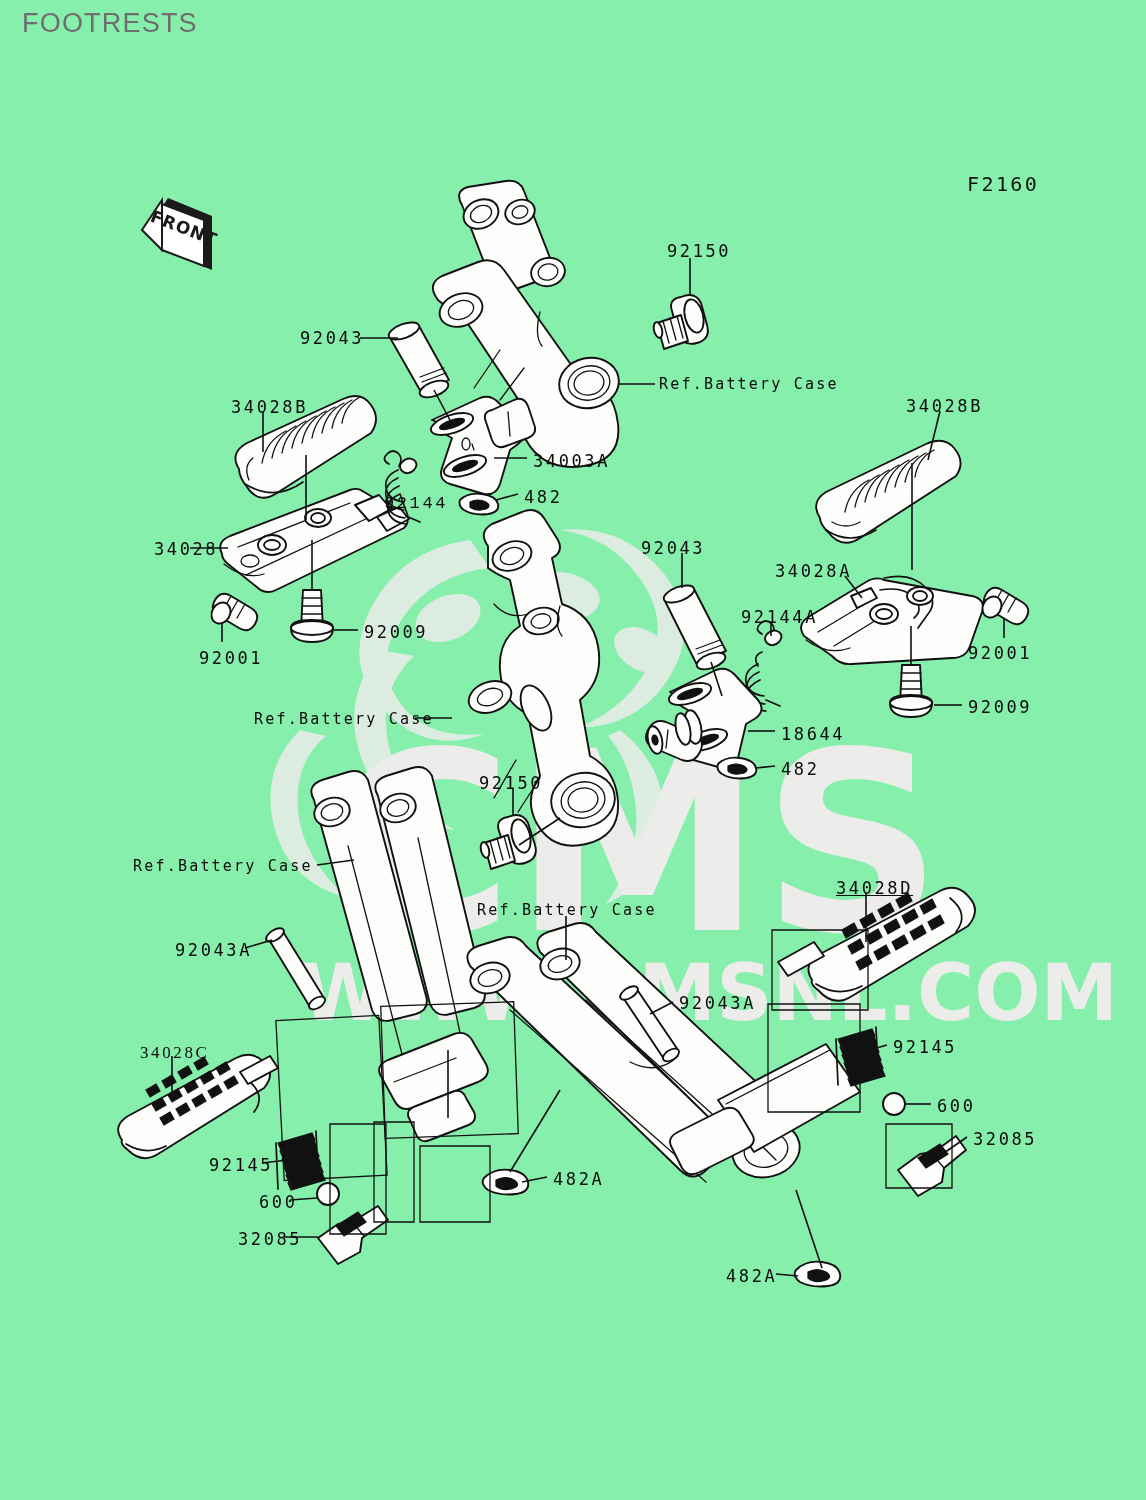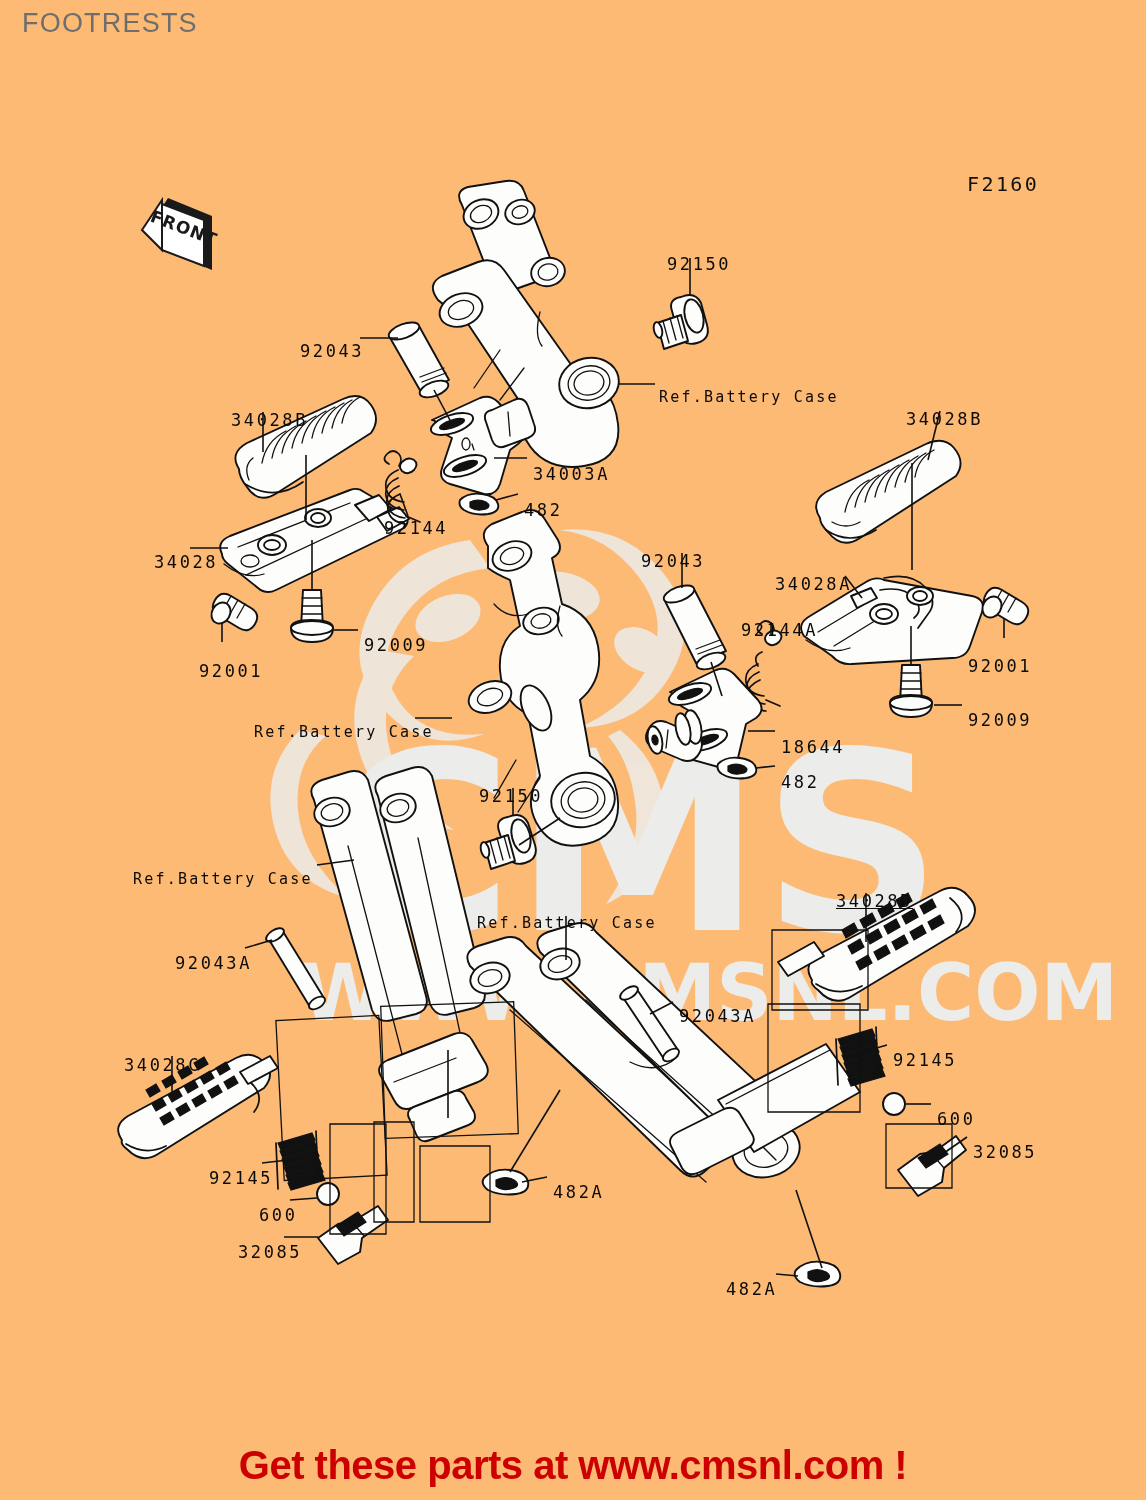--- a/index.html
+++ b/index.html
@@ -7,21 +7,21 @@
     padding: 0;
     background: #ffffff;
   }
   body {
     font-family: "DejaVu Sans Mono", "Liberation Mono", monospace;
   }
   #page {
     position: relative;
     width: 1146px;
     height: 1500px;
-    background: #fdba74;
+    background: #86efac;
     overflow: hidden;
   }
   
   #page-title {
     position: absolute;
     left: 22px;
     top: 8px;
     font-family: "Liberation Sans", "DejaVu Sans", sans-serif;
     font-size: 27px;
     letter-spacing: 1.2px;
@@ -41,21 +41,20 @@
   }
   
   .lbl {
     position: absolute;
     font-family: "DejaVu Sans Mono", "Liberation Mono", monospace;
     font-size: 17px;
     letter-spacing: 2.6px;
     color: #0b0b0b;
     white-space: nowrap;
     line-height: 1;
-    margin-top: 13px;
   }
   .lbl.ref {
     font-size: 15px;
     letter-spacing: 2.2px;
   }
   
   #front-arrow {
     position: absolute;
     left: 138px;
     top: 186px;
@@ -624,43 +623,42 @@
     </g>
   </svg>
 
   <div class="lbl" style="left:300px; top:330px;">92043</div>
   <div class="lbl" style="left:667px; top:243px;">92150</div>
   <div class="lbl" style="left:231px; top:399px;">34028B</div>
   <div class="lbl" style="left:906px; top:398px;">34028B</div>
   <div class="lbl ref" style="left:659px; top:377px;">Ref.Battery Case</div>
   <div class="lbl" style="left:533px; top:453px;text-align:center;">34003A</div>
   <div class="lbl" style="left:524px; top:489px;">482</div>
-  <div class="lbl" style="left:384px; top:507px;">92144</div>
+  <div class="lbl" style="left:384px; top:495px;font-family:Liberation Mono, monospace;">92144</div>
   <div class="lbl" style="left:154px; top:541px;">34028</div>
   <div class="lbl" style="left:641px; top:540px;">92043</div>
   <div class="lbl" style="left:775px; top:563px;">34028A</div>
   <div class="lbl" style="left:741px; top:609px;">92144A</div>
   <div class="lbl" style="left:199px; top:650px;">92001</div>
   <div class="lbl" style="left:364px; top:624px;">92009</div>
   <div class="lbl" style="left:968px; top:645px;">92001</div>
   <div class="lbl" style="left:968px; top:699px;">92009</div>
   <div class="lbl" style="left:781px; top:726px;">18644</div>
   <div class="lbl" style="left:781px; top:761px;">482</div>
   <div class="lbl ref" style="left:254px; top:712px;">Ref.Battery Case</div>
   <div class="lbl" style="left:479px; top:775px;">92150</div>
   <div class="lbl ref" style="left:133px; top:859px;">Ref.Battery Case</div>
   <div class="lbl ref" style="left:477px; top:903px;">Ref.Battery Case</div>
   <div class="lbl" style="left:836px; top:880px;text-decoration:underline;">34028D</div>
   <div class="lbl" style="left:175px; top:942px;">92043A</div>
   <div class="lbl" style="left:679px; top:995px;">92043A</div>
   <div class="lbl" style="left:893px; top:1039px;">92145</div>
-  <div class="lbl" style="left:124px; top:1044px;">34028C</div>
+  <div class="lbl" style="left:140px; top:1044px;font-family:Liberation Serif, serif;">34028C</div>
   <div class="lbl" style="left:937px; top:1098px;">600</div>
   <div class="lbl" style="left:973px; top:1131px;">32085</div>
   <div class="lbl" style="left:209px; top:1157px;">92145</div>
   <div class="lbl" style="left:553px; top:1171px;">482A</div>
   <div class="lbl" style="left:259px; top:1194px;">600</div>
   <div class="lbl" style="left:238px; top:1231px;">32085</div>
   <div class="lbl" style="left:726px; top:1268px;">482A</div>
 
-  <div id="footer-cta">Get these parts at www.cmsnl.com !</div>
 
 </div>
 
 </body></html>

